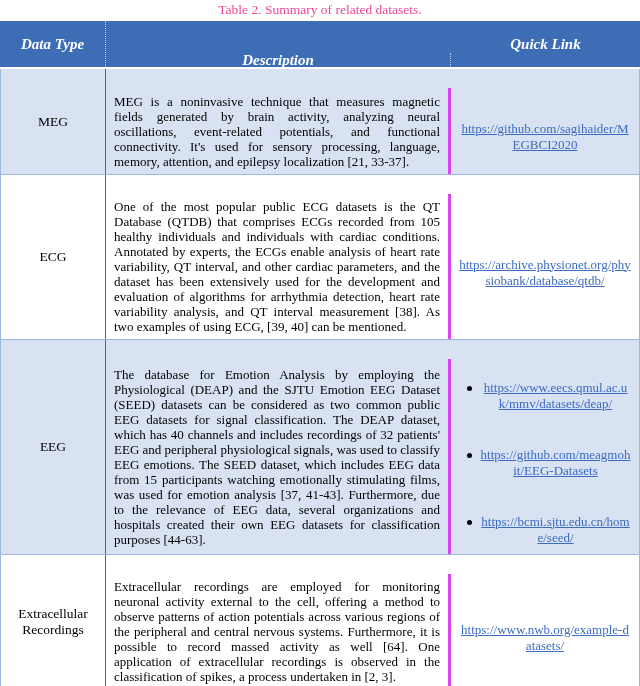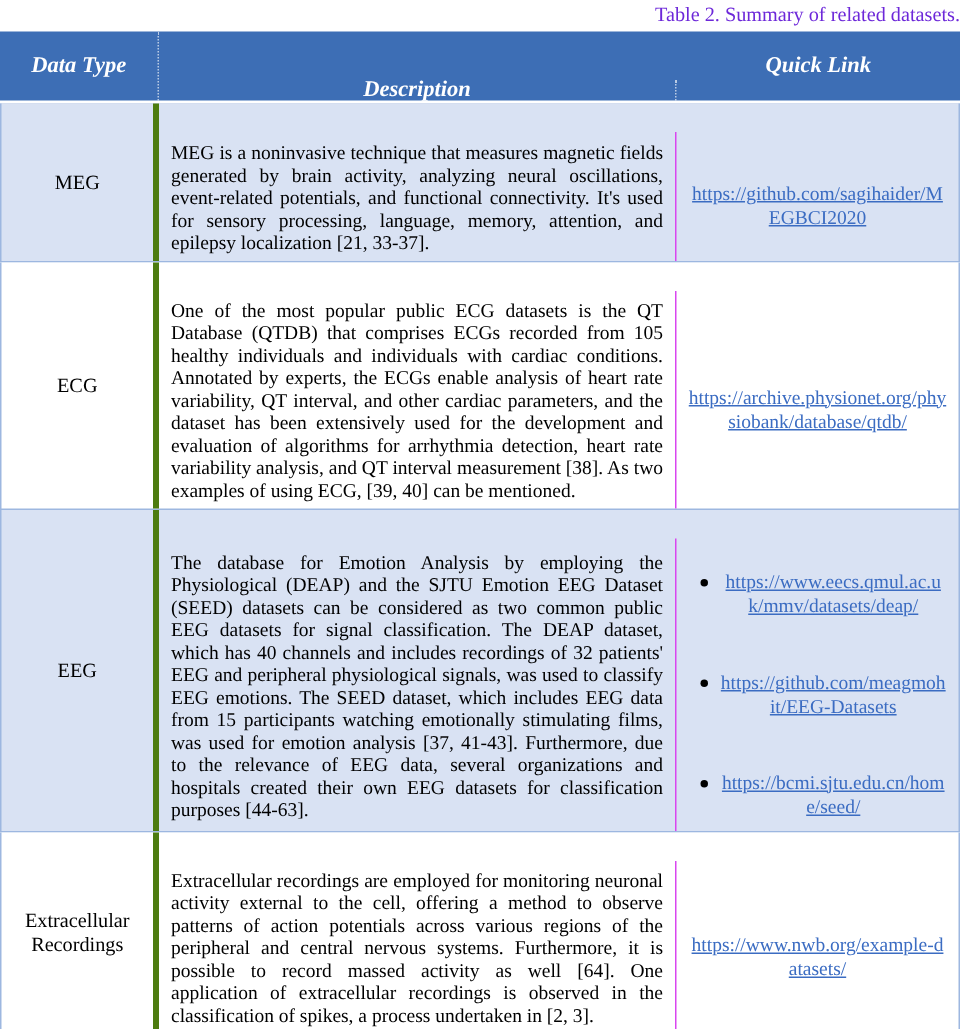--- a/index.html
+++ b/index.html
@@ -1,21 +1,21 @@
 <!DOCTYPE html>
 <html><head>
 <meta charset="utf-8">
 <style>
   * { margin:0; padding:0; box-sizing:border-box; }
   html,body { width:640px; background:#ffffff; }
   body { font-family:"Liberation Serif", serif; color:#000; }
   .page { width:640px; height:686px; overflow:hidden; background:#fff; }
 
   .caption {
-    text-align:right; font-size:13.5px; padding:2px 0 3px 0; color:#6d28d9;
+    text-align:center; font-size:13.5px; padding:2px 0 3px 0; color:#ec4899;
   }
 
   .table { width:640px; border-bottom:5px solid #3D6EB5; }
 
   
   .thead {
     display:flex; width:640px; height:48px; background:#3D6EB5;
     border-bottom:2px solid #ffffff;
   }
   .th {
@@ -42,25 +42,25 @@
   .tr.alt { background:#D9E2F3; }
   .r0 { min-height:106px; }
   .r1 { min-height:165px; }
   .r2 { min-height:215px; }
   .r3 { min-height:121px; }
 
   .td { }
   .td.col-type {
     display:flex; align-items:center; justify-content:center;
     text-align:center; font-size:13.5px; line-height:16px;
-    border-right:4px solid #4d7c0f; padding:2px 6px;
+    border-right:1px solid #4d7c0f; padding:2px 6px;
   }
   .td.col-desc {
     display:flex; align-items:center;
-    border-right:1px solid #d946ef; padding:5px 8px;margin-top:19px;
+    border-right:3px solid #d946ef; padding:5px 8px;margin-top:19px;
   }
   .desc-text { width:100%; text-align:justify; font-size:13px; line-height:15px; }
   .td.col-link {
     display:flex; align-items:center; justify-content:center;
     padding:4px 8px; text-align:center;margin-top:31px;
   }
   a.link {
     color:#3B6CC2; text-decoration:underline; font-size:13px; line-height:16px;
     word-break:break-all; cursor:pointer;
   }

